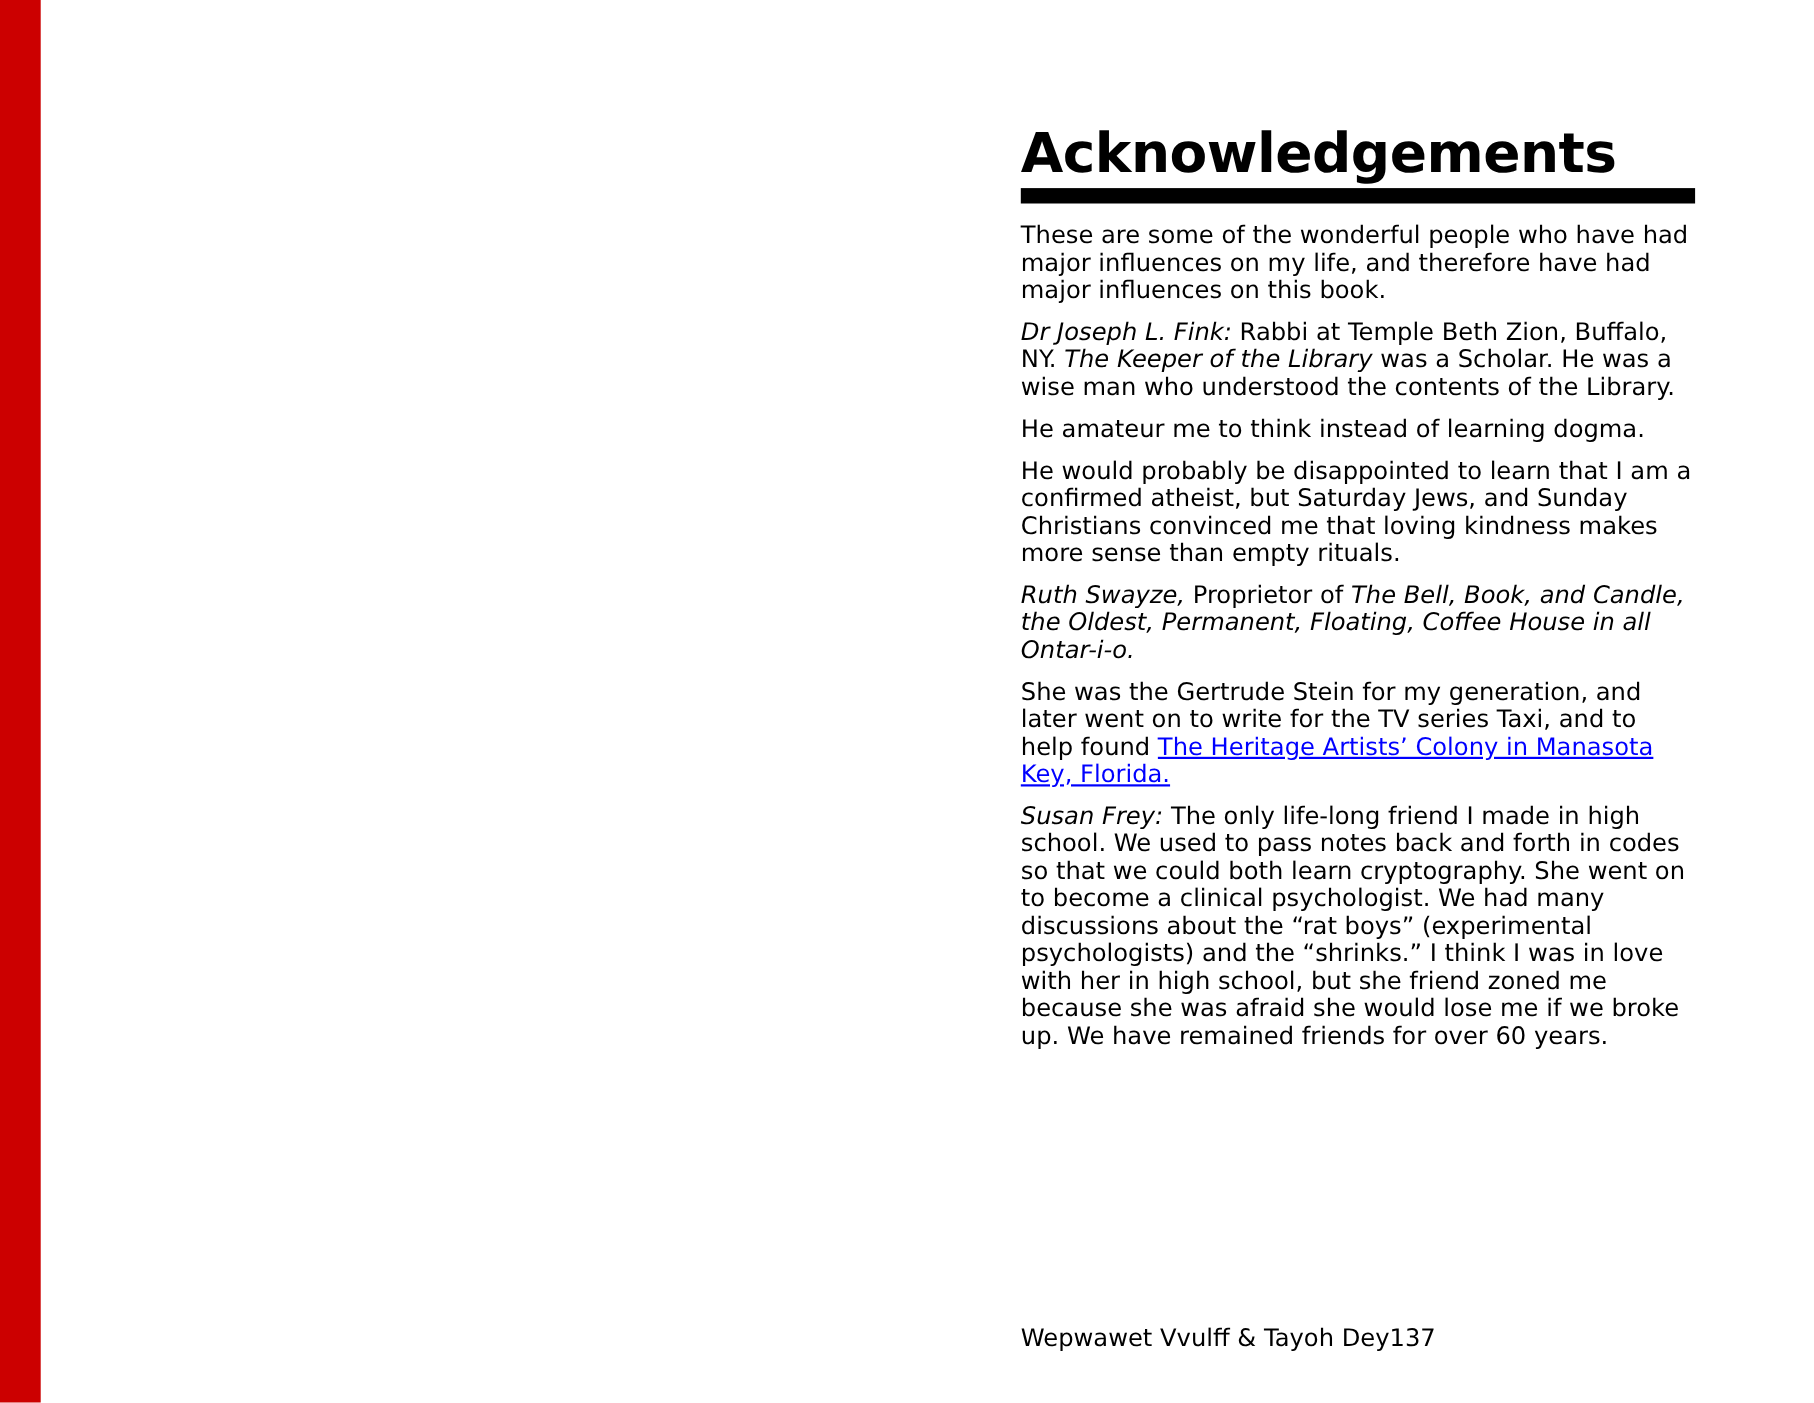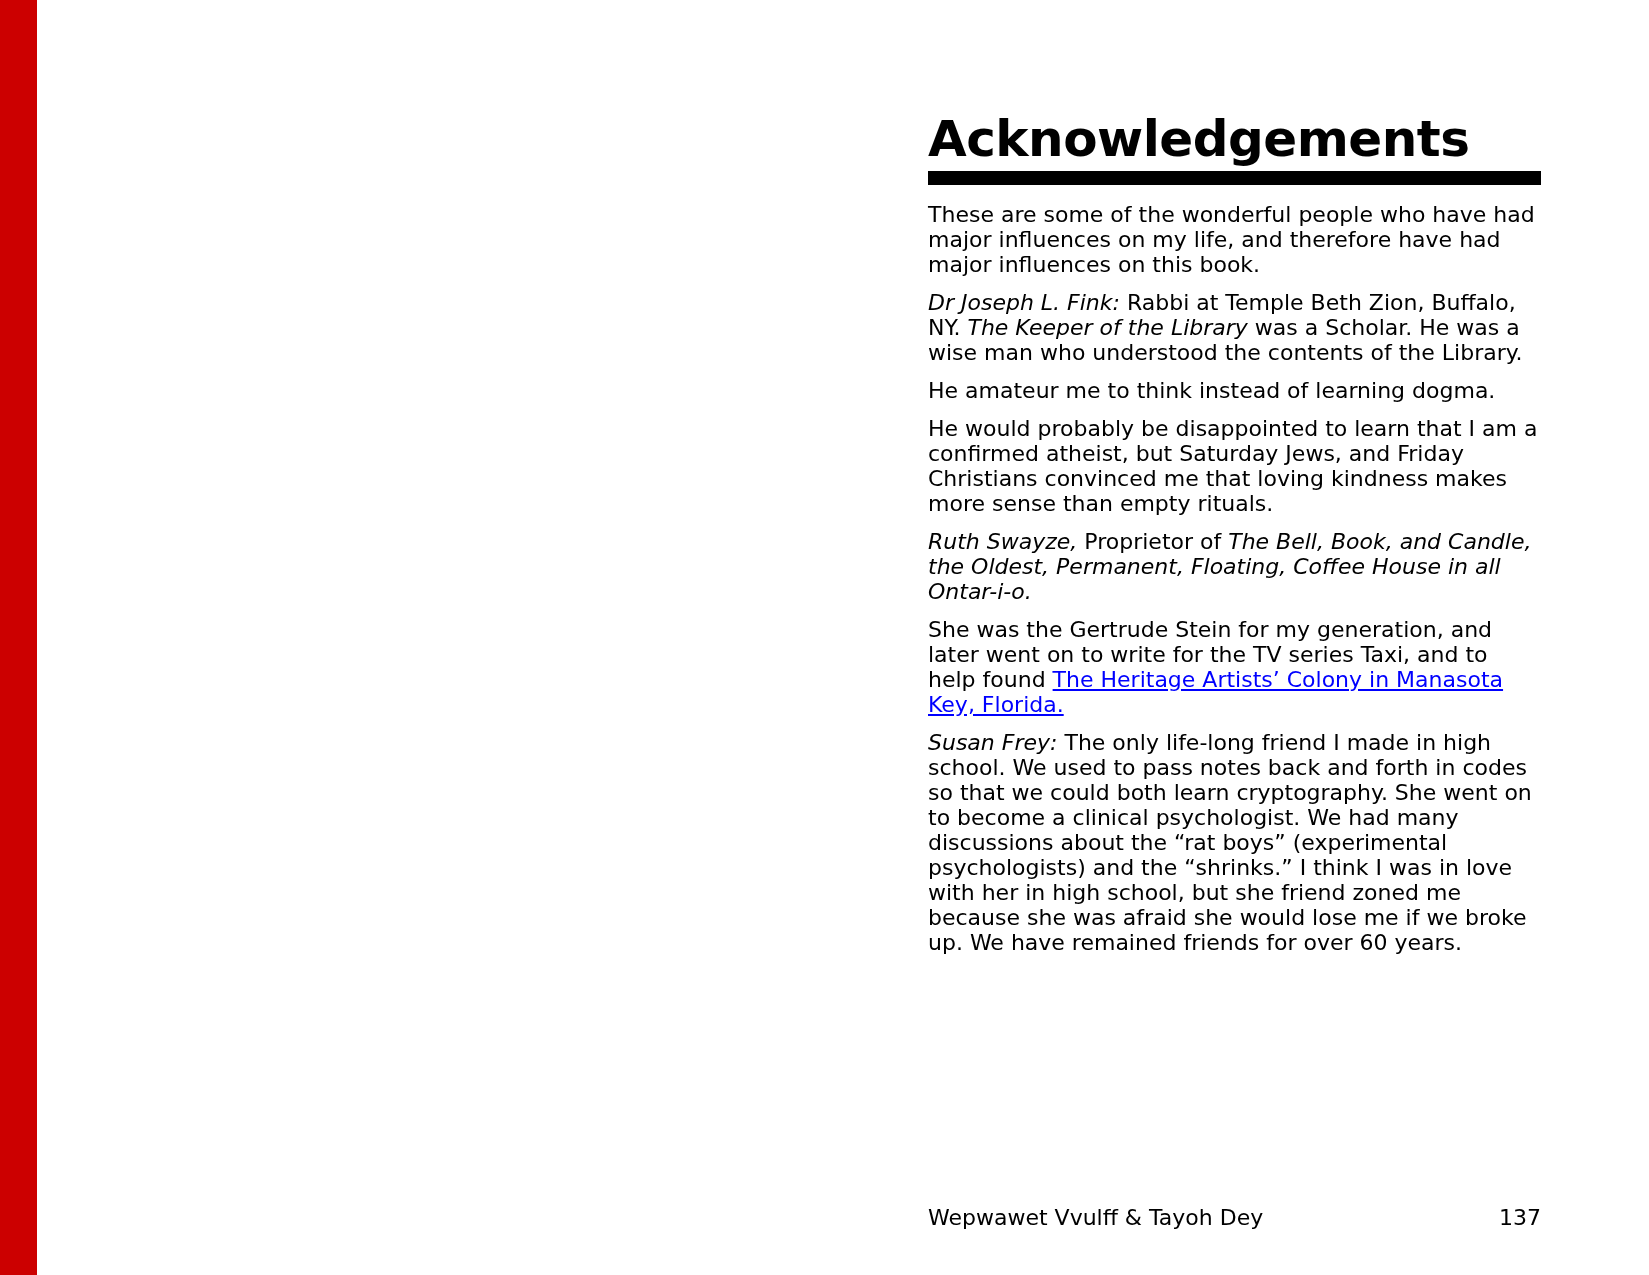--- a/index.html
+++ b/index.html
@@ -58,38 +58,38 @@
     text-decoration: underline;
     font-style: normal;
     font-weight: normal;
   }
   .footer {
     position: absolute;
     left: 928px;
     top: 1205px;
     width: 613px;
     display: flex;
-    justify-content: space-between;
+    justify-content: flex-start;
     font-size: 22px;
     line-height: 25px;
   }
 </style>
 </head>
 <body style="background: rgb(255, 255, 255);">
 
 <div class="accent-bar" style="background: rgb(204, 0, 0);"></div>
 
 <div class="content">
   <h1 class="page-title">Acknowledgements</h1>
   <div class="title-rule"></div>
 
   <p class="body-para"><span class="seg-normal">These are some of the wonderful people who have had major influences on my life, and therefore have had major influences on this book.</span></p>
   <p class="body-para"><span class="seg-bold-italic">Dr Joseph L. Fink:</span><span class="seg-normal"> Rabbi at Temple Beth Zion, Buffalo, NY. </span><span class="seg-italic">The Keeper of the Library</span><span class="seg-normal"> was a Scholar. He was a wise man who understood the contents of the Library.</span></p>
   <p class="body-para"><span class="seg-normal">He amateur me to think instead of learning dogma.</span></p>
-  <p class="body-para"><span class="seg-normal">He would probably be disappointed to learn that I am a confirmed atheist, but Saturday Jews, and Friday Christians convinced me that loving kindness makes more sense than empty rituals.</span></p>
+  <p class="body-para"><span class="seg-normal">He would probably be disappointed to learn that I am a confirmed atheist, but Saturday Jews, and Sunday Christians convinced me that loving kindness makes more sense than empty rituals.</span></p>
   <p class="body-para"><span class="seg-bold-italic">Ruth Swayze,</span><span class="seg-normal"> Proprietor of </span><span class="seg-italic">The Bell, Book, and Candle, the Oldest, Permanent, Floating, Coffee House in all Ontar-i-o.</span></p>
   <p class="body-para"><span class="seg-normal">She was the Gertrude Stein for my generation, and later went on to write for the TV series Taxi, and to help found </span><a class="seg-link" href="#">The Heritage Artists’ Colony in Manasota Key, Florida.</a></p>
   <p class="body-para"><span class="seg-bold-italic">Susan Frey:</span><span class="seg-normal"> The only life-long friend I made in high school. We used to pass notes back and forth in codes so that we could both learn cryptography. She went on to become a clinical psychologist. We had many discussions about the “rat boys” (experimental psychologists) and the “shrinks.” I think I was in love with her in high school, but she friend zoned me because she was afraid she would lose me if we broke up. We have remained friends for over 60 years.</span></p>
 </div>
 
 <div class="footer">
   <span>Wepwawet Vvulff &amp; Tayoh Dey</span>
   <span>137</span>
 </div>
 

